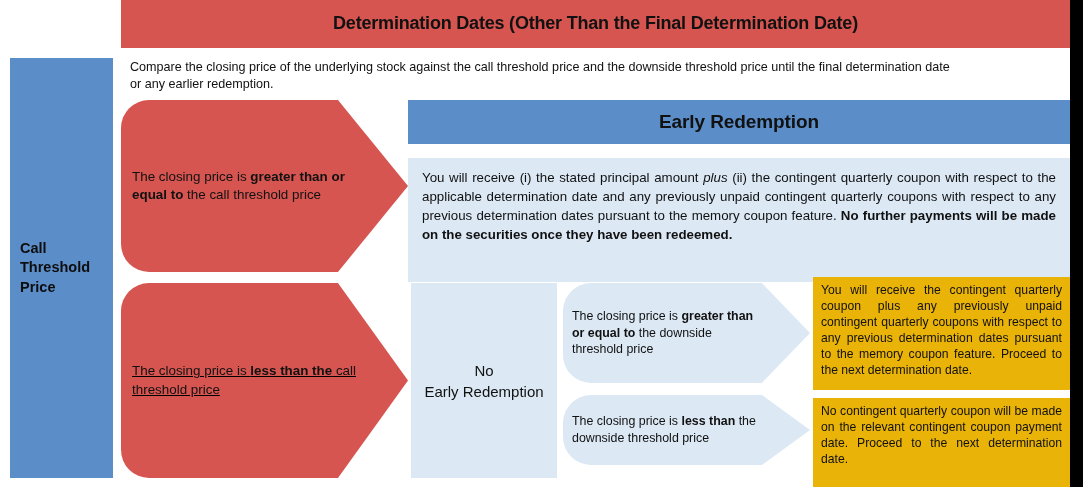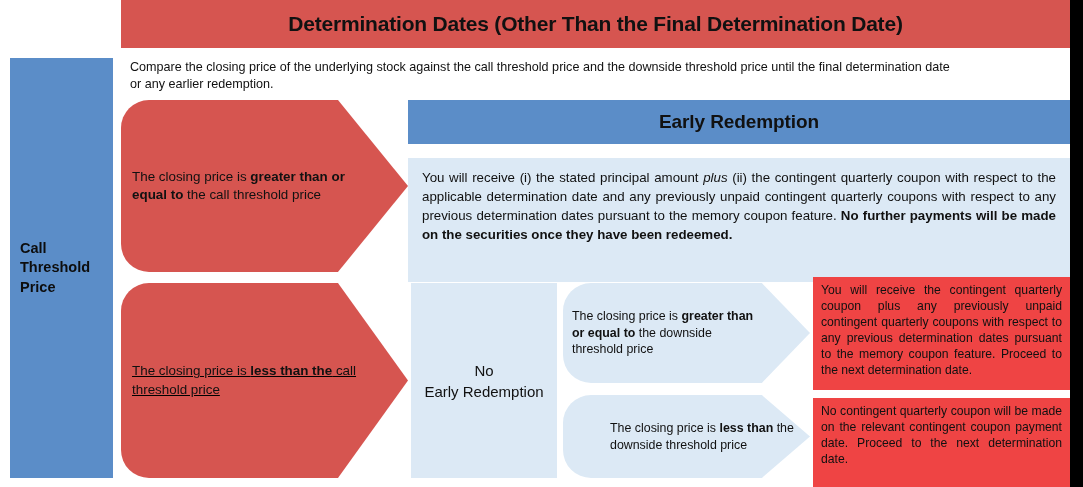--- a/index.html
+++ b/index.html
@@ -36,21 +36,21 @@
     top: 0px;
     width: 949px;
     height: 48px;
     background: #d65550;
     display: flex;
     align-items: center;
     justify-content: center;
     box-sizing: border-box;
   }
   .title-banner .title-text {
-    font-size: 21px;
+    font-size: 18px;
     font-weight: bold;
     color: #111111;
     letter-spacing: -0.2px;
     text-align: center;
     line-height: 1.1;
   }
 
   
   .sidebar {
     position: absolute;
@@ -202,34 +202,33 @@
   }
   .arrow-down-ge .arrow-text {
     font-size: 12.4px;
     max-width: 190px;
   }
 
   .arrow-down-lt {
     left: 563px;
     top: 395px;
     width: 247px;
-    height: 83px;
+    height: 70px;
     clip-path: polygon(0 0, 80.5% 0, 100% 50%, 80.5% 100%, 0 100%);
     padding: 0 10px 0 9px;
-    justify-content: flex-end;
   }
   .arrow-down-lt .arrow-text {
     font-size: 12.4px;
     max-width: 190px;
   }
 
   
   .outcome-box {
     position: absolute;
-    background: #ef4444;
+    background: #eab308;
     box-sizing: border-box;
     padding: 5px 8px 5px 8px;
   }
   .outcome-box .outcome-text {
     font-size: 12.2px;
     color: #111111;
     line-height: 1.32;
     text-align: justify;
     text-justify: inter-word;
   }

